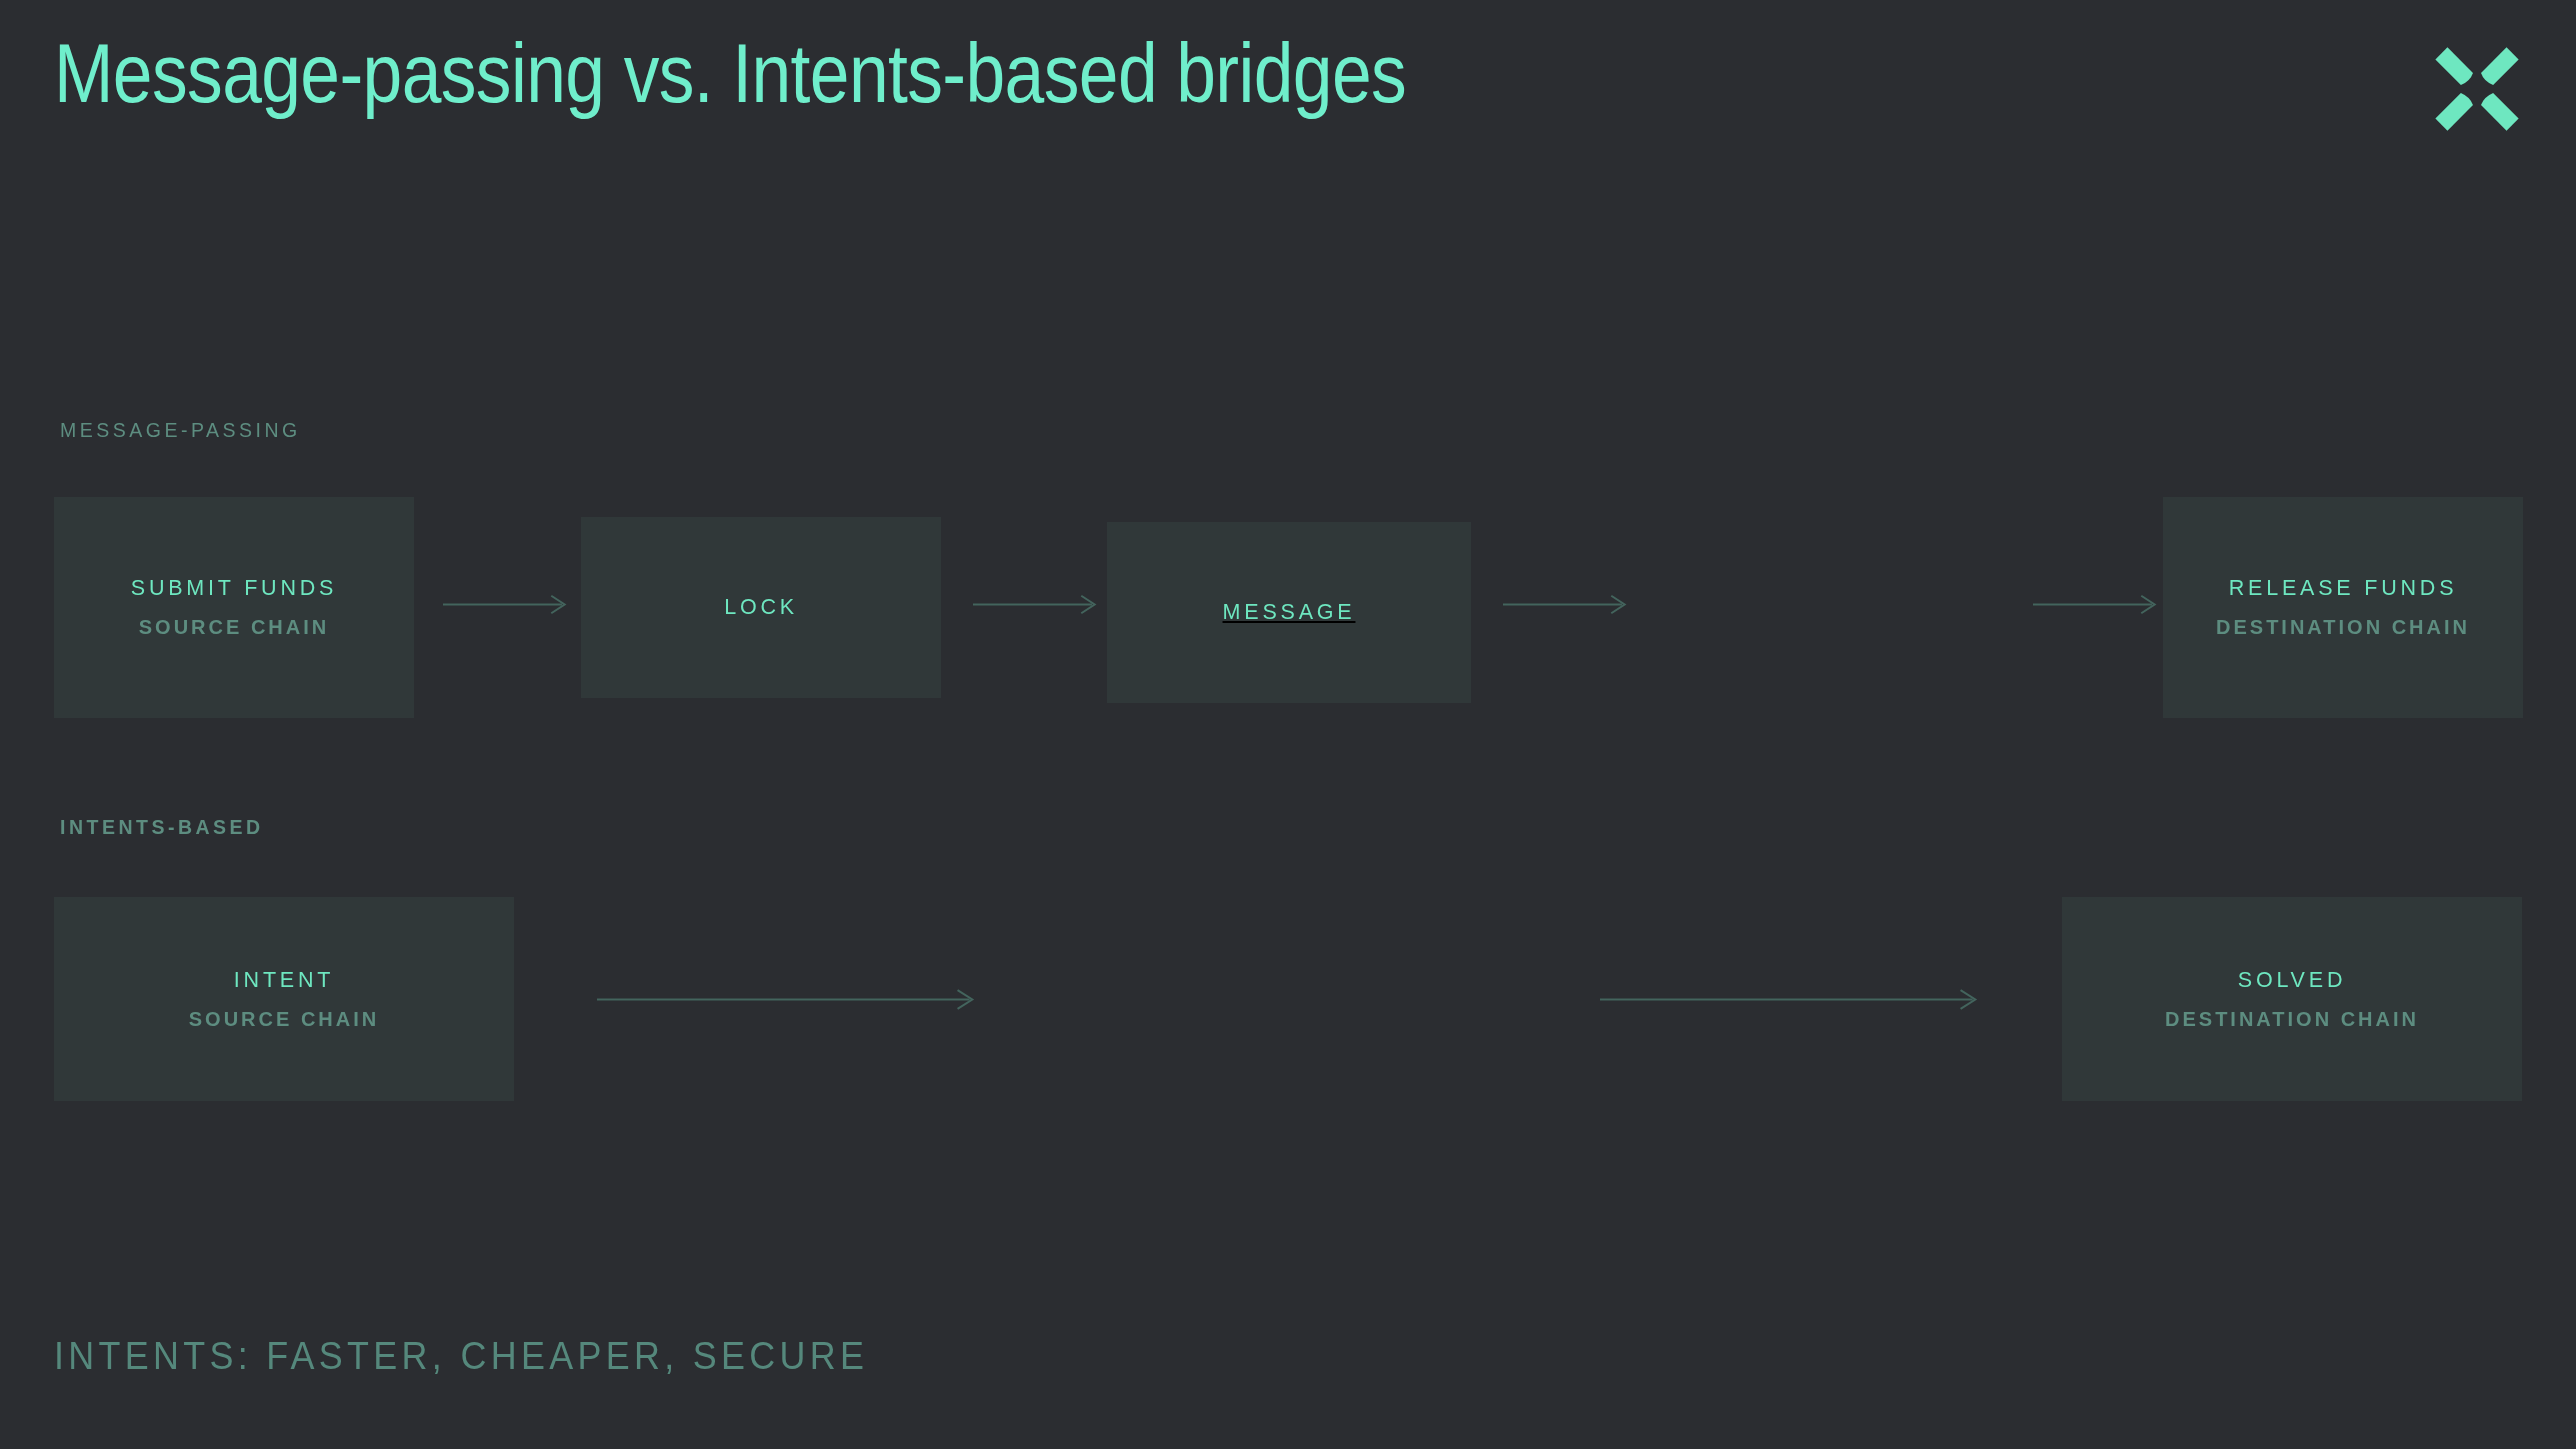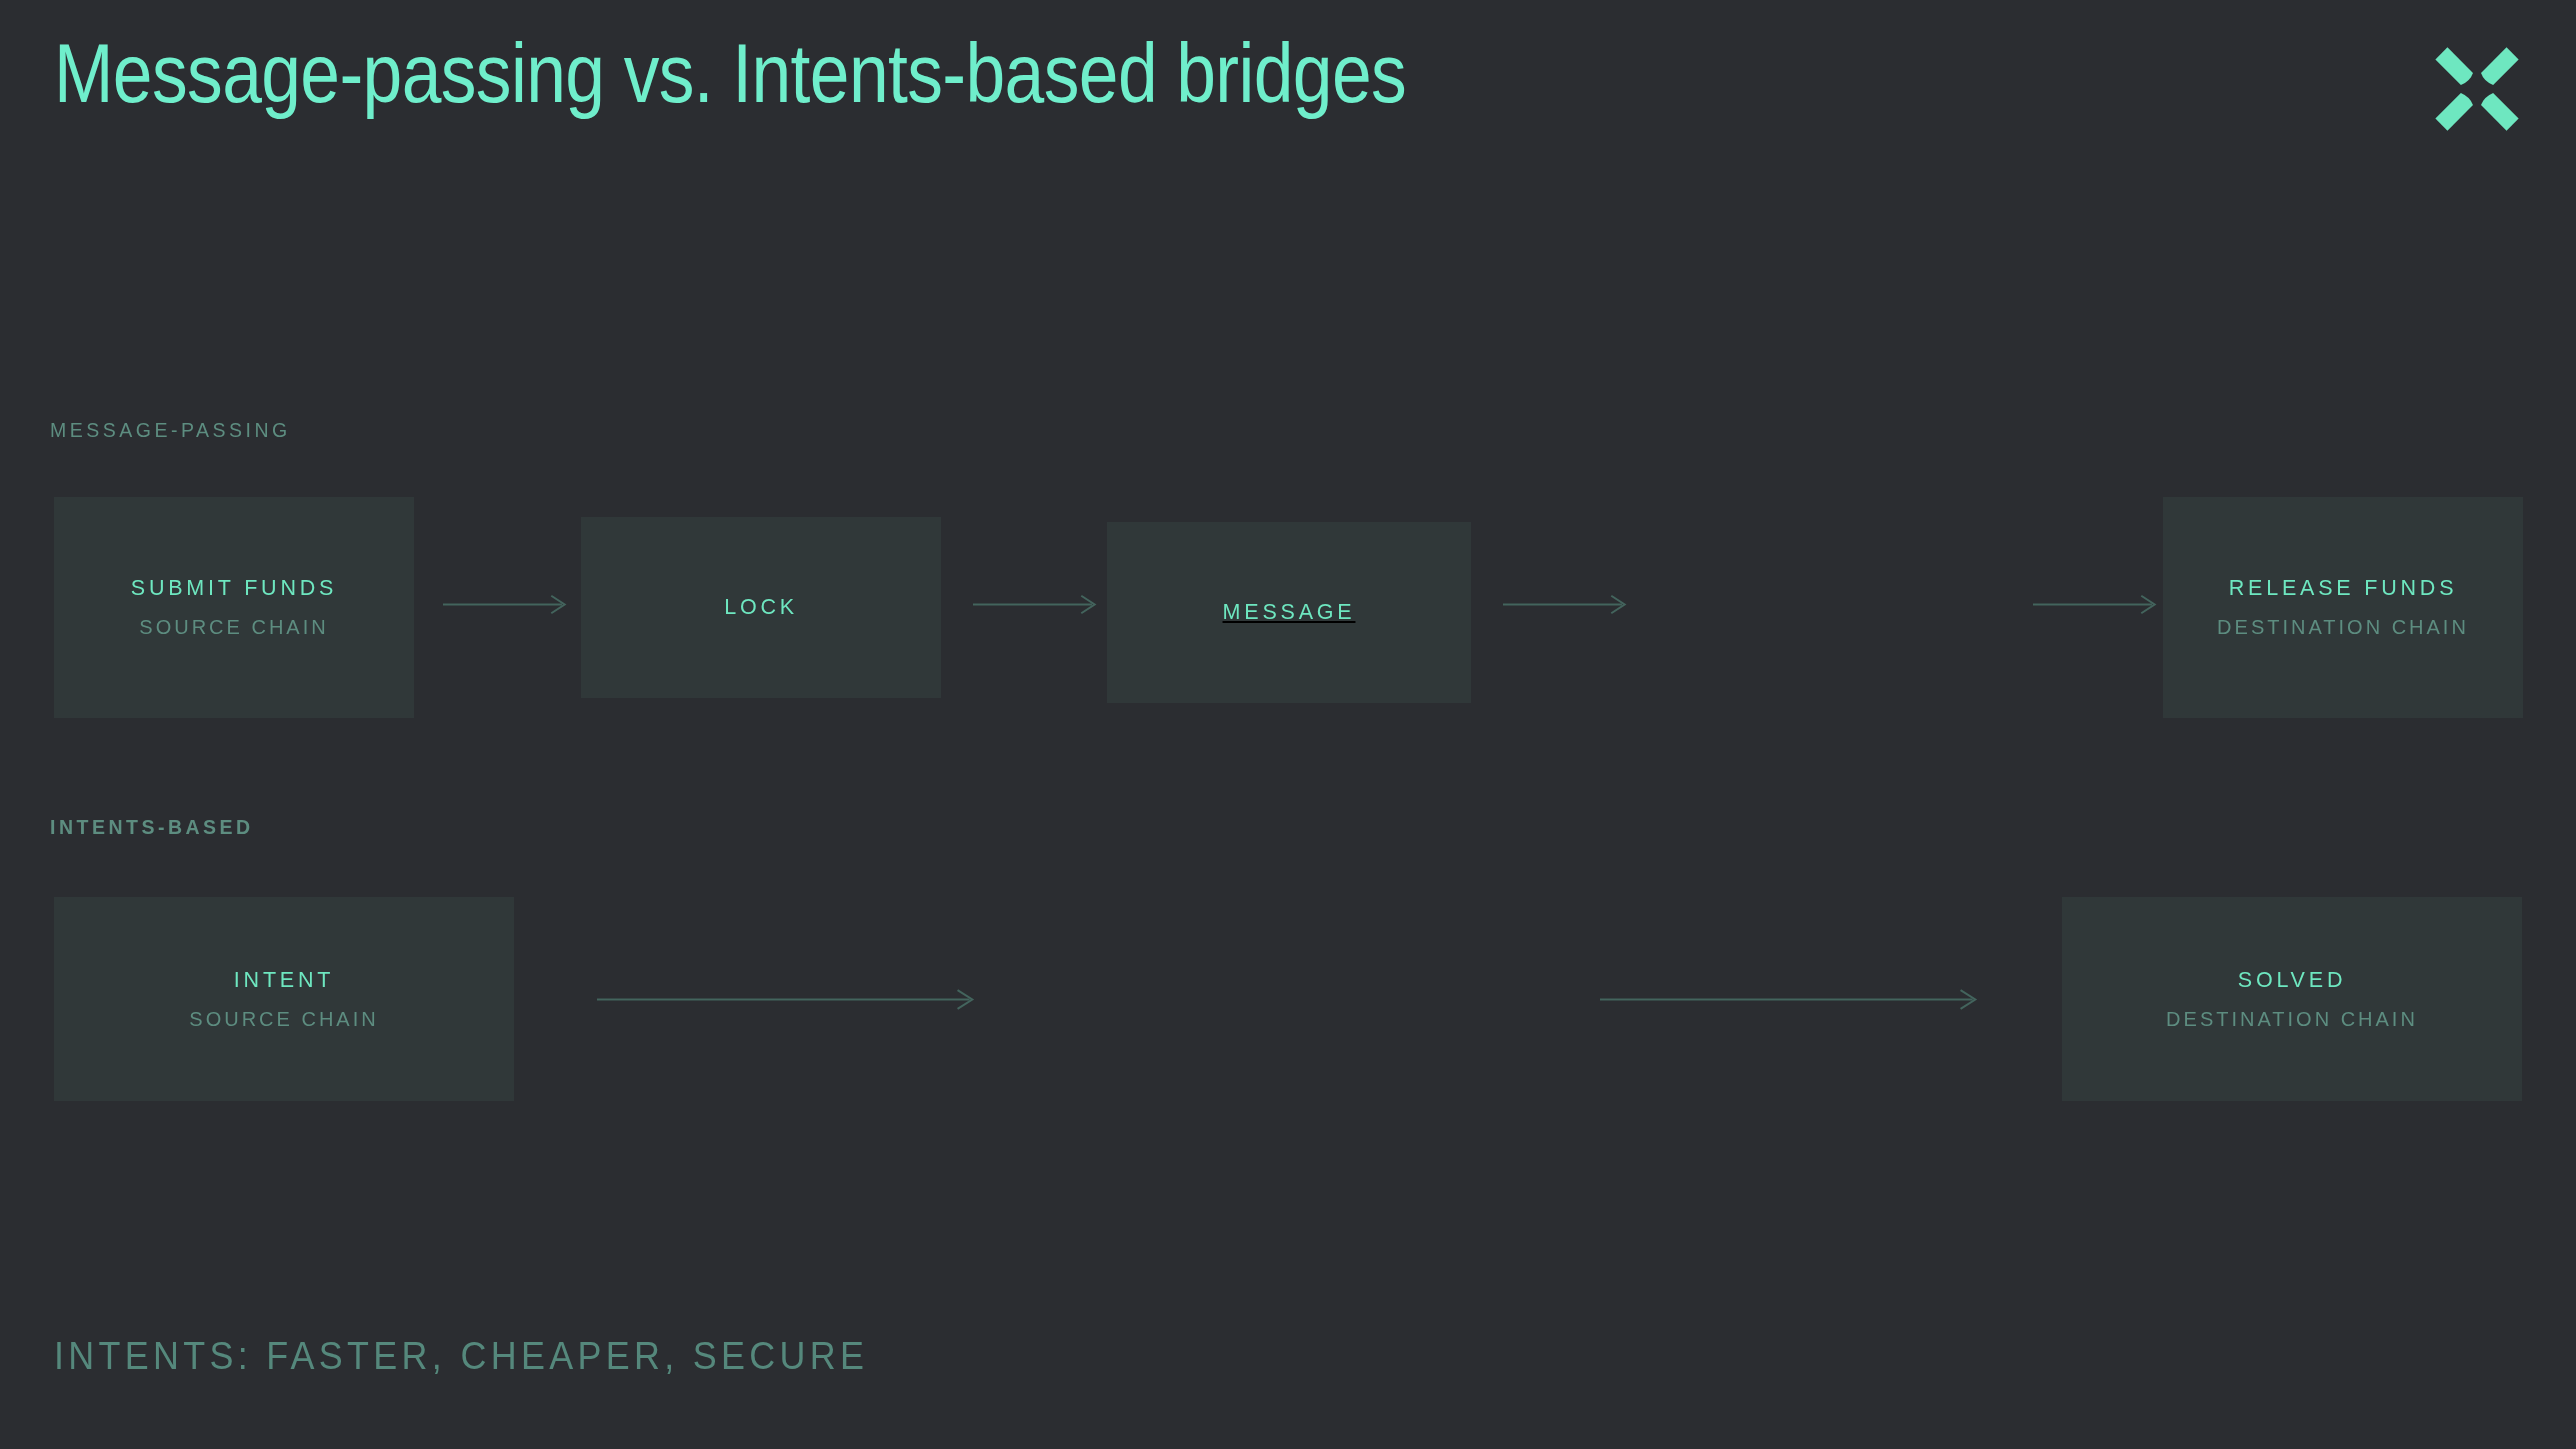--- a/index.html
+++ b/index.html
@@ -43,21 +43,21 @@
   .logo-mark{
     position:absolute;
     right:52px;top:42px;
     width:94px;height:94px;
   }
   .logo-mark svg{display:block;width:94px;height:94px;}
 
   
   .section-label{
     position:absolute;
-    left:50px;
+    left:60px;
     font-size:19.5px;
     letter-spacing:3.5px;
     font-weight:400;
     color:var(--muted);
     white-space:nowrap;
   }
   #row1-label{top:419px;}
   #row2-label{top:816px;font-weight:bold;}
 
   .flow{
@@ -81,21 +81,21 @@
     font-size:21.5px;
     letter-spacing:3.8px;
     font-weight:400;
     color:var(--mint);
     white-space:nowrap;
     text-align:center;
   }
   .node .sub{
     font-size:20px;
     letter-spacing:3px;
-    font-weight:400;
+    font-weight:700;
     color:var(--muted);
     white-space:nowrap;
     text-align:center;
   }
   .node.no-sub{gap:0;}
 
   
   .arrow{
     position:absolute;
     height:27px;

